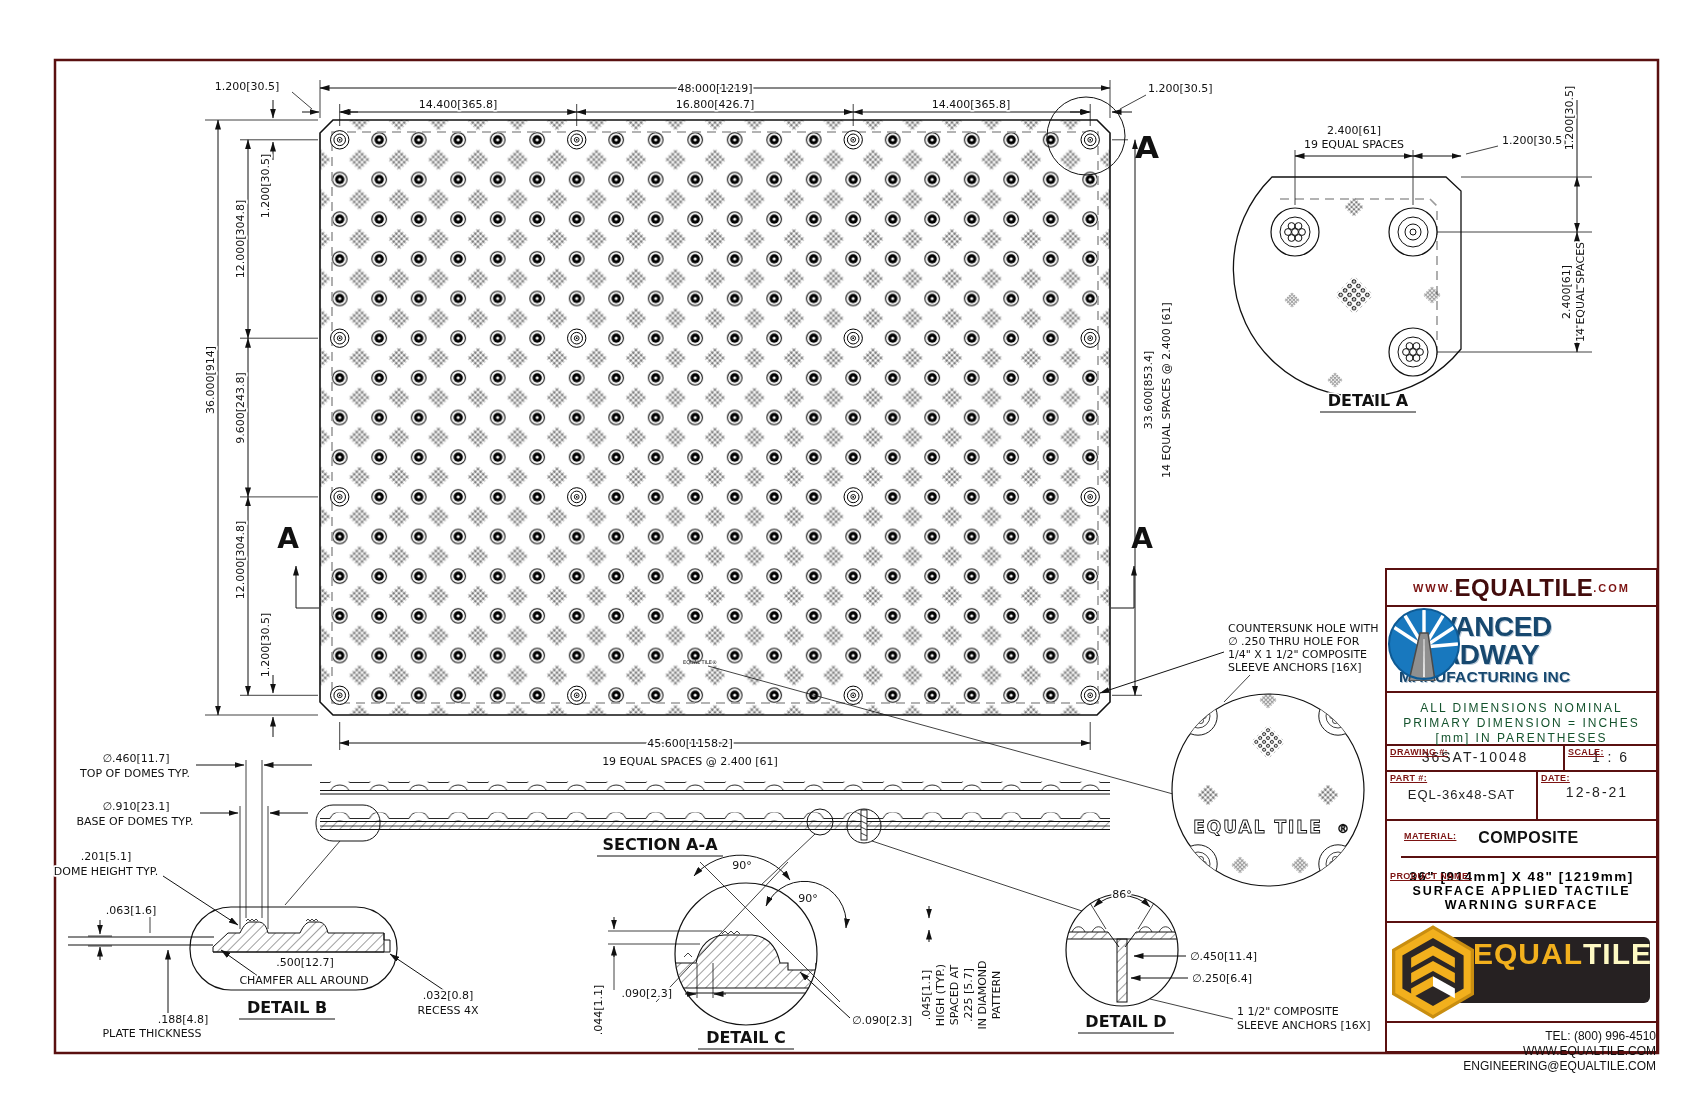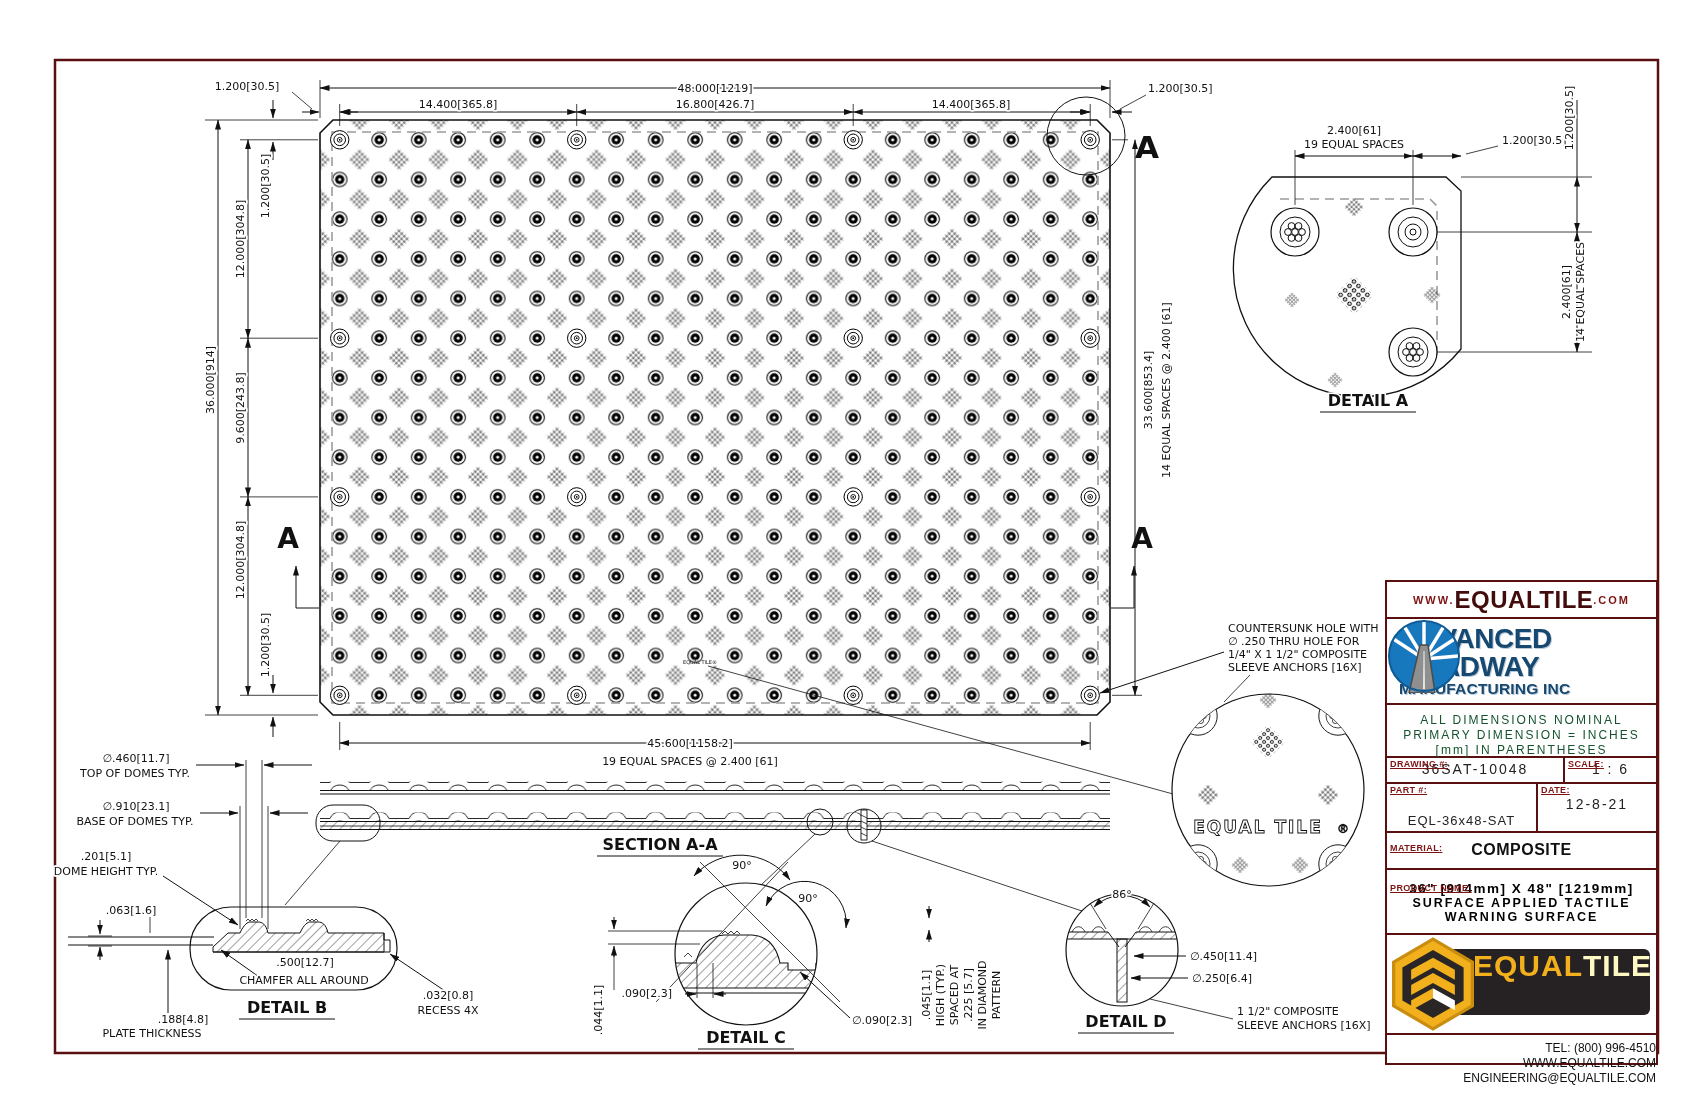--- a/index.html
+++ b/index.html
@@ -16,39 +16,39 @@
   text{fill:#111;}
   .dt{font-size:11px;text-anchor:middle;paint-order:stroke;stroke:#fff;stroke-width:3.5px;stroke-linejoin:round;}
   .dts{font-size:11px;text-anchor:start;paint-order:stroke;stroke:#fff;stroke-width:3.5px;stroke-linejoin:round;}
   .dte{font-size:11px;text-anchor:end;paint-order:stroke;stroke:#fff;stroke-width:3.5px;stroke-linejoin:round;}
   .ttl{font-size:16px;font-weight:bold;text-anchor:middle;paint-order:stroke;stroke:#fff;stroke-width:3px;}
   .biga{font-size:28px;font-weight:bold;text-anchor:middle;}
   .tiny{font-size:5px;text-anchor:middle;}
   .outl{font-size:17px;font-weight:bold;letter-spacing:2px;text-anchor:middle;fill:#fff;stroke:#111;stroke-width:.9;}
   .outr{font-size:12px;text-anchor:middle;fill:#fff;stroke:#111;stroke-width:.8;}
   
-  #tblock{position:absolute;left:1385px;top:580px;width:273px;height:485px;
+  #tblock{position:absolute;left:1385px;top:568px;width:273px;height:485px;
           border:2px solid #5a1010;background:#fff;box-sizing:border-box;
           font-family:"Liberation Sans","DejaVu Sans",sans-serif;}
   .tb-row{border-bottom:2px solid #5a1010;box-sizing:border-box;position:relative;}
   .tb-label{font-size:9px;font-weight:bold;color:#7c1312;text-decoration:underline;
             position:absolute;left:3px;top:1px;letter-spacing:.4px;}
   #tb-web{height:37px;display:flex;align-items:center;justify-content:center;}
   #tb-web .pre,#tb-web .suf{font-size:11px;color:#7c1312;letter-spacing:2px;font-weight:bold;}
   #tb-web .brand{font-size:24px;font-weight:900;color:#420c0c;letter-spacing:.5px;}
   #tb-co{height:86px;display:flex;align-items:center;padding:4px 2px 4px 6px;}
   #co-text{margin-left:6px;line-height:1;}
   #co-text .l1{font-size:28px;font-weight:900;color:#17486f;letter-spacing:-.5px;text-shadow:1px 1px 0 #b9c9d8;}
   #co-text .l3{font-size:15.5px;font-weight:900;color:#17486f;letter-spacing:.2px;text-shadow:1px 1px 0 #b9c9d8;}
   #tb-notice{height:53px;text-align:center;font-size:12px;letter-spacing:2px;color:#14532d;padding-top:8px;line-height:15px;}
   #tb-r4{height:26px;display:flex;align-items:flex-end;}
   #tb-r5{height:49px;display:flex;}
   .tb-cell{position:relative;box-sizing:border-box;height:100%;display:flex;align-items:flex-end;justify-content:center;}
   .tb-val{font-size:14px;letter-spacing:2px;color:#222;padding-bottom:5px;}
-  #tb-r6{height:28px;}
+  #tb-r6{height:28px;margin-left:14px;}
   #tb-r6 .mat{font-size:16px;font-weight:800;color:#111;text-align:center;margin-top:9px;letter-spacing:.5px;line-height:1;}
   #tb-prod{height:53px;text-align:center;}
   #tb-prod .p1{font-size:13.5px;font-weight:800;letter-spacing:1.5px;margin-top:12px;line-height:14px;}
   #tb-prod .p2{font-size:12.5px;font-weight:800;letter-spacing:2px;line-height:14px;}
   #tb-logo{height:100px;background:#fff;position:relative;}
   #banner{position:absolute;left:52px;top:14px;right:6px;height:66px;background:#262122;border-radius:6px;
           display:flex;align-items:flex-start;justify-content:center;padding-left:36px;}
   #banner .eq{color:#f2b01d;font-size:30px;font-weight:900;letter-spacing:1px;}
   #banner .ti{color:#fef9c3;font-size:30px;font-weight:900;letter-spacing:1px;}
   #hex{position:absolute;left:4px;top:2px;width:84px;height:94px;}
@@ -459,21 +459,21 @@
       <span class="tb-val">36SAT-10048</span>
     </div>
     <div class="tb-cell" style="flex:1;">
       <span class="tb-label">SCALE:</span>
       <span class="tb-val">1 : 6</span>
     </div>
   </div>
   <div class="tb-row" id="tb-r5">
     <div class="tb-cell" style="width:151px;border-right:2px solid #5a1010;">
       <span class="tb-label">PART #:</span>
-      <span class="tb-val" style="font-size:13px;letter-spacing:1px;padding-bottom:3px;">EQL-36x48-SAT</span>
+      <span class="tb-val" style="font-size:13px;letter-spacing:1px;padding-bottom:17px;">EQL-36x48-SAT</span>
     </div>
     <div class="tb-cell" style="flex:1;">
       <span class="tb-label">DATE:</span>
       <span class="tb-val" style="padding-bottom:19px;">12-8-21</span>
     </div>
   </div>
   <div class="tb-row" id="tb-r6">
     <span class="tb-label">MATERIAL:</span>
     <div class="mat">COMPOSITE</div>
   </div>

